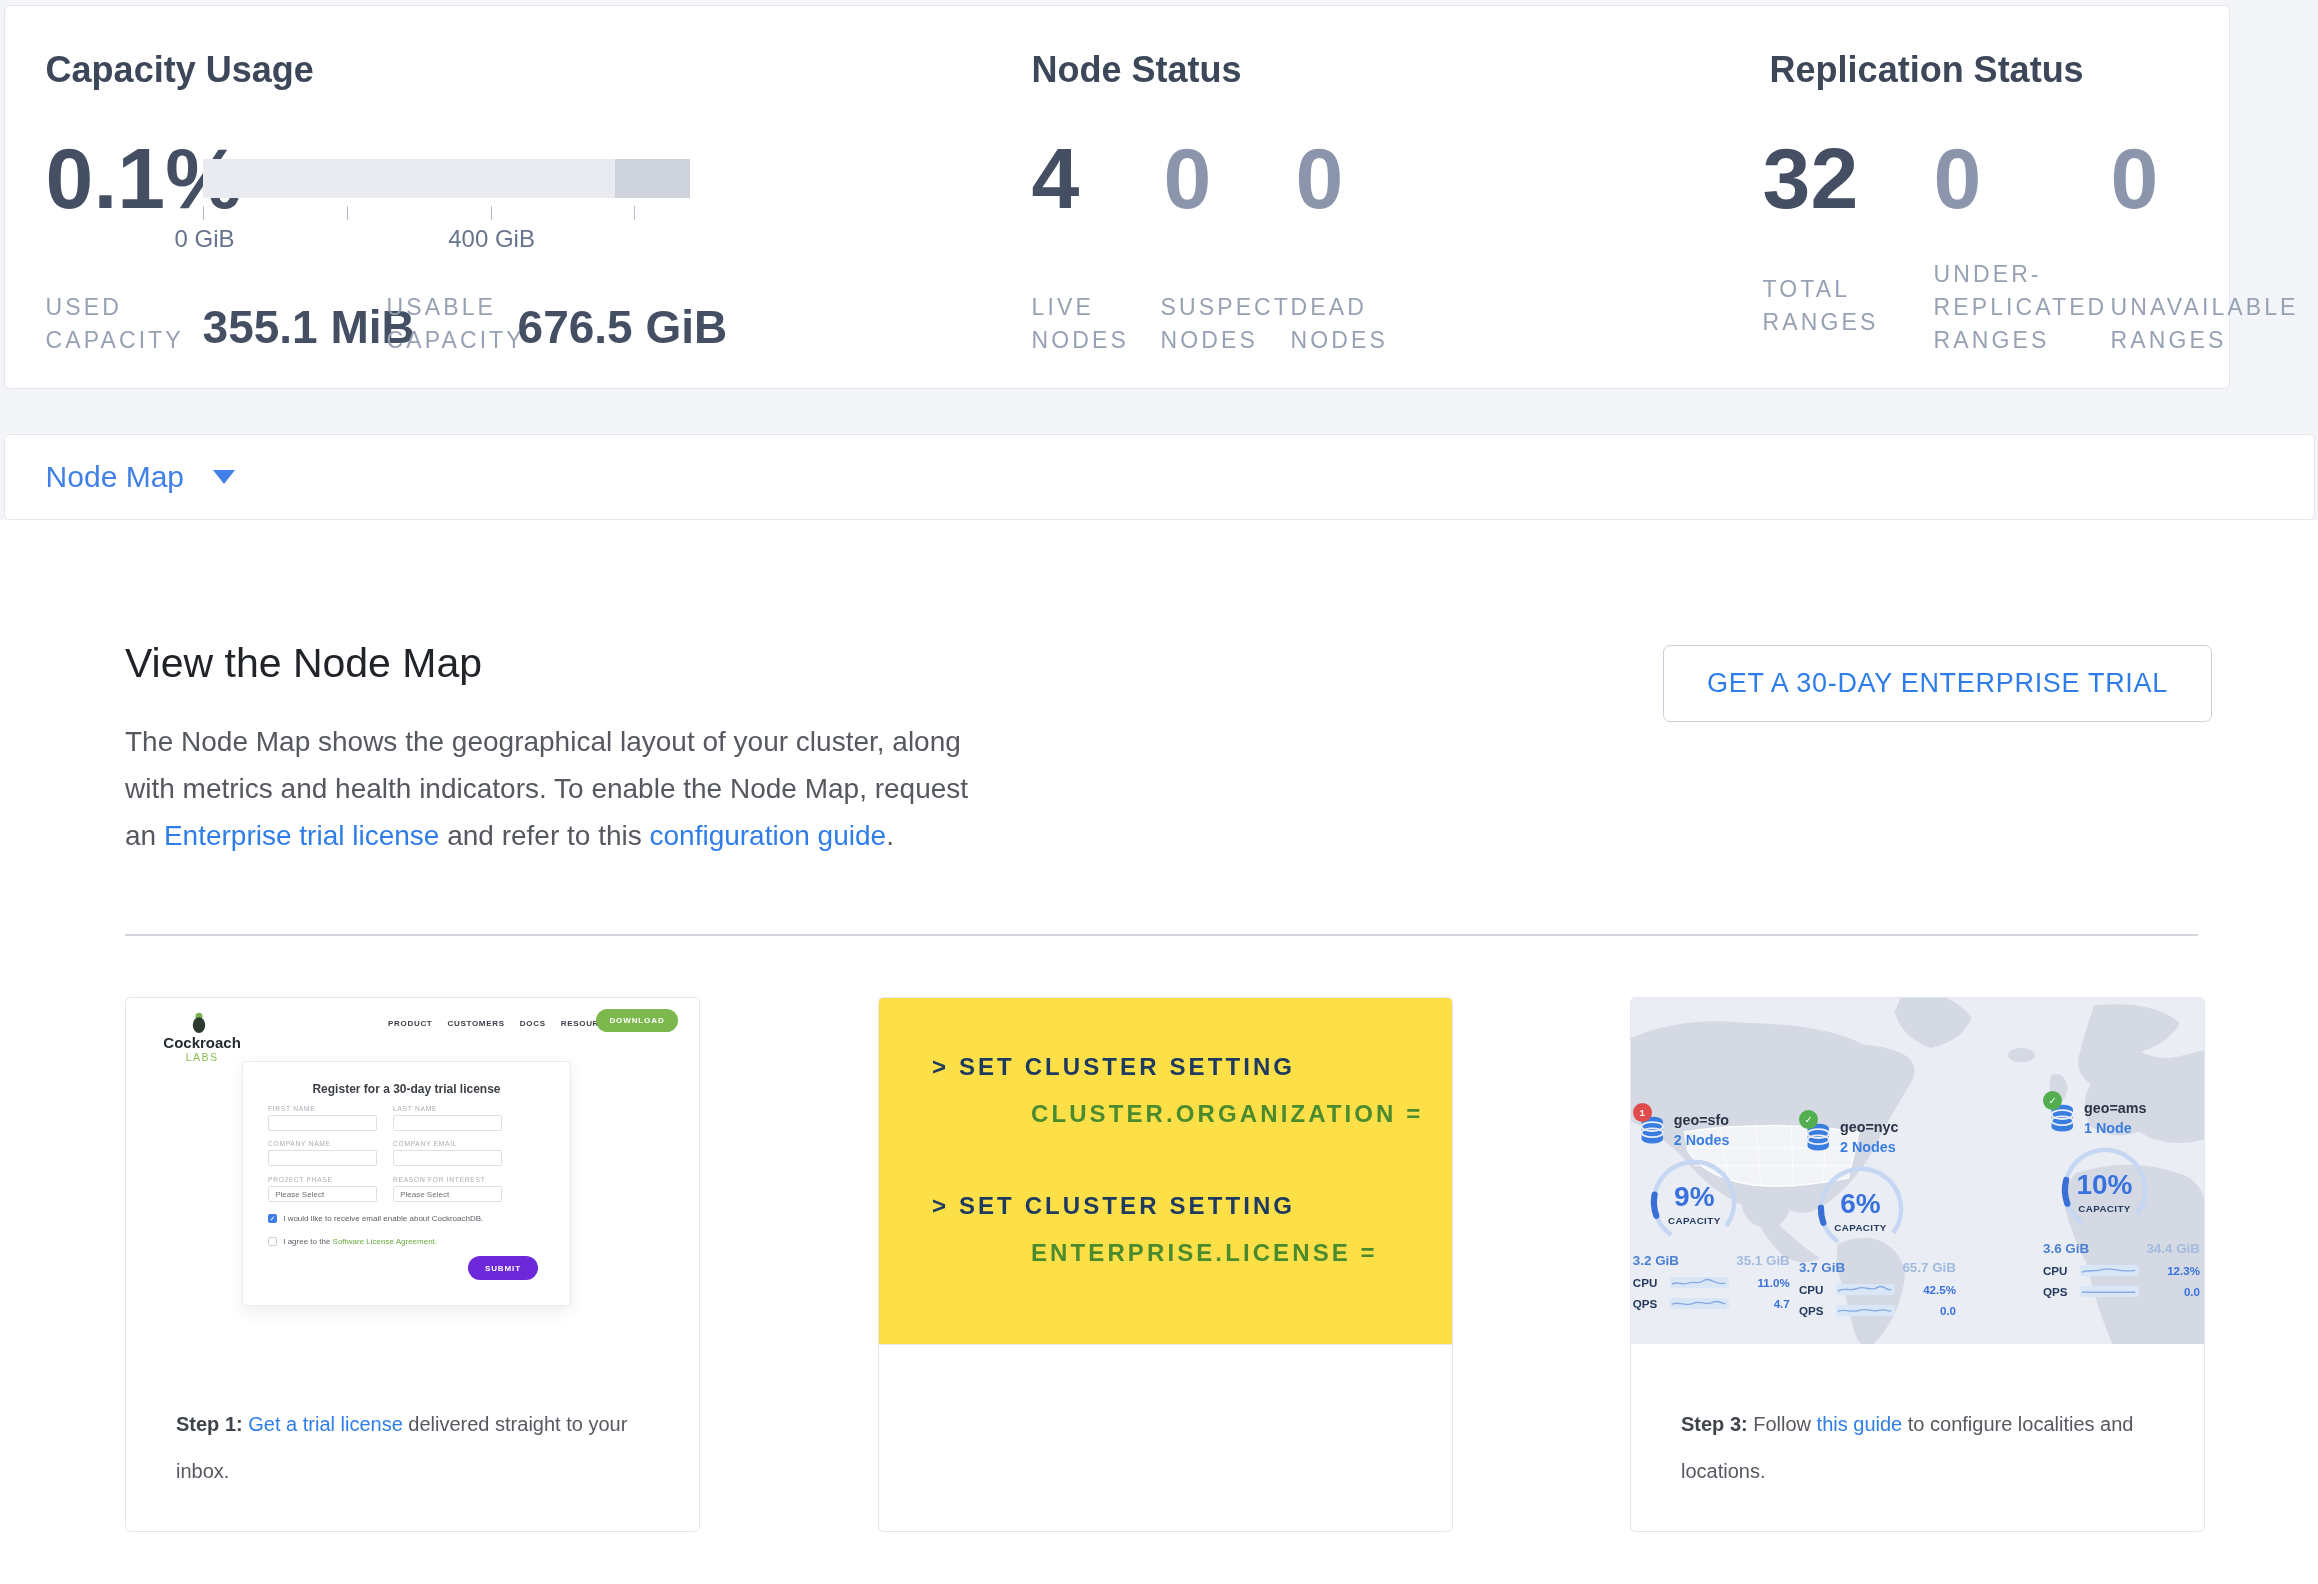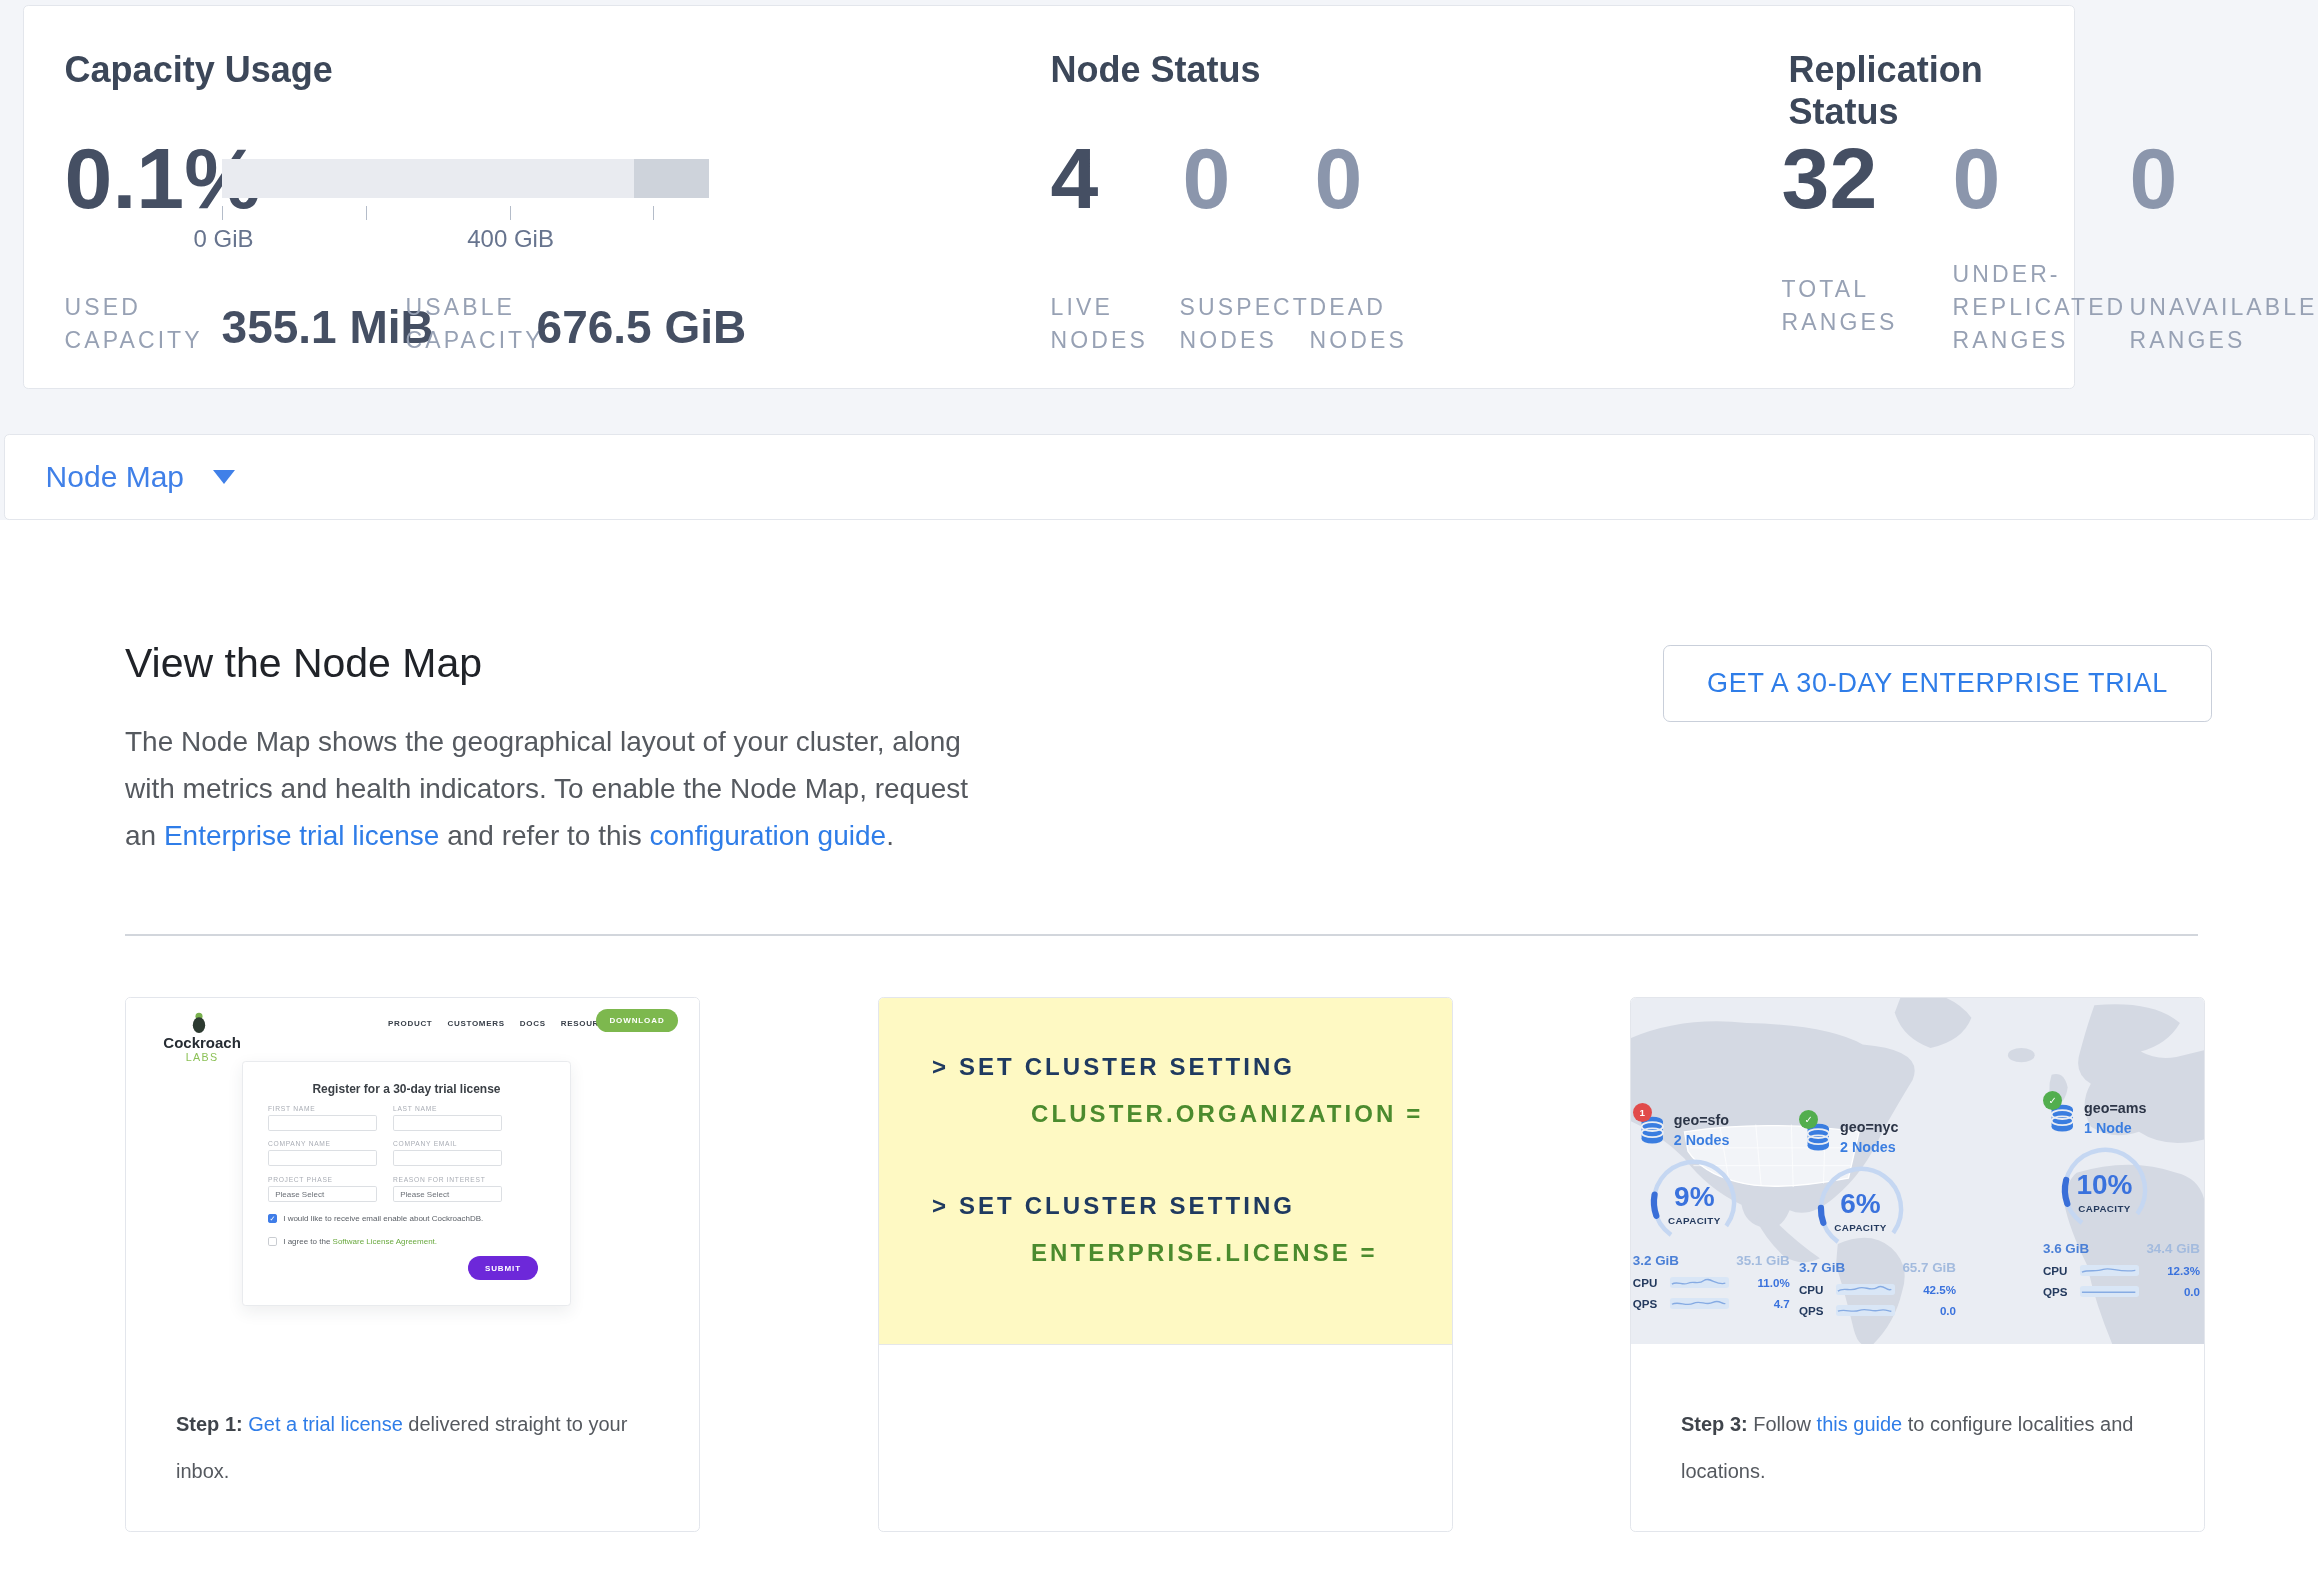--- a/index.html
+++ b/index.html
@@ -1,20 +1,20 @@
 <!DOCTYPE html>
 <html style="font-size:14.3px"><head>
 <meta charset="utf-8">
 <style>
   html,body{margin:0;padding:0;background:#fff;}
   .page{position:relative;width:2319px;height:1585px;background:#ffffff;overflow:hidden;
         font-family:"Liberation Sans","DejaVu Sans",sans-serif;-webkit-font-smoothing:antialiased;}
   .top-zone{position:absolute;left:0;top:0;width:2319px;height:520px;background:#f3f5f9;}
   .card{position:absolute;background:#fff;border:0.9px solid #e3e6ec;border-radius:5.3px;box-sizing:border-box;}
-  .stats-card{left:3.6px;top:4.5px;width:2052px;height:384px;margin-left:19px;}
+  .stats-card{left:3.6px;top:4.5px;width:2226px;height:384px;}
   .sec-title{position:absolute;top:43px;font-size:36px;font-weight:700;color:#3c4759;}
   .bignum{position:absolute;top:123px;font-size:86px;font-weight:700;color:#4550644;}
   .num-dark{color:#454f63;}
   .num-dim{color:#8b96ac;}
   .cap-bar{position:absolute;left:198px;top:153px;width:487px;height:39px;background:#e9ebf0;}
   .cap-bar-dark{position:absolute;right:0;top:0;width:75px;height:39px;background:#ced3db;}
   .tick{position:absolute;top:200px;width:1.8px;height:14.3px;background:#b4bcc9;}
   .tick-label{position:absolute;top:219px;font-size:24px;color:#67748e;transform:translateX(-50%);white-space:nowrap;}
   .small-label{position:absolute;font-size:23px;letter-spacing:3.1px;line-height:33px;color:#97a1b4;white-space:nowrap;}
   .metric-value{position:absolute;top:294px;font-size:46px;font-weight:700;color:#454f63;white-space:nowrap;}
@@ -44,21 +44,21 @@
   .mf-label{position:absolute;font-size:6.7px;letter-spacing:0.7px;color:#a9adb5;}
   .mf-input{position:absolute;width:109px;height:16px;border:0.9px solid #dcdfe3;border-radius:1.8px;background:#fff;box-sizing:border-box;}
   .mf-select{font-size:8px;color:#6b7077;line-height:16px;padding-left:6.2px;}
   .mf-cb-row{position:absolute;display:flex;align-items:center;gap:6.2px;font-size:8px;color:#5a5f66;}
   .mf-cb{width:9px;height:9px;border:0.9px solid #c9ccd1;border-radius:1.8px;background:#fff;box-sizing:border-box;}
   .mf-cb.checked{background:#3f7de8;border-color:#3f7de8;color:#fff;font-size:7.1px;line-height:9px;text-align:center;}
   .mf-green{color:#6aa93f;}
   .mini-submit{position:absolute;left:225px;top:194px;width:70px;height:24px;border-radius:12.5px;background:#6d28d9;color:#fff;
                font-size:8px;font-weight:700;letter-spacing:0.9px;display:flex;align-items:center;justify-content:center;}
   
-  .sql-visual{background:#fef9c3;border-bottom:0.9px solid #e5e7ea;}
+  .sql-visual{background:#fde047;border-bottom:0.9px solid #e5e7ea;}
   .sql-line{position:absolute;font-size:24px;font-weight:700;letter-spacing:3.1px;white-space:nowrap;}
   .sql-navy{color:#1f3a60;}
   .sql-green{color:#4b8b2e;}
   
   .map-visual{background:#eaedf3;}
   .map-svg{position:absolute;left:0;top:0;}
   .mw{position:absolute;width:160px;}
   .mw-badge{position:absolute;left:0;top:0;width:19px;height:19px;border-radius:50%;color:#fff;font-size:9.8px;font-weight:700;
             display:flex;align-items:center;justify-content:center;z-index:3;}
   .badge-ok{background:#52ae4e;}

